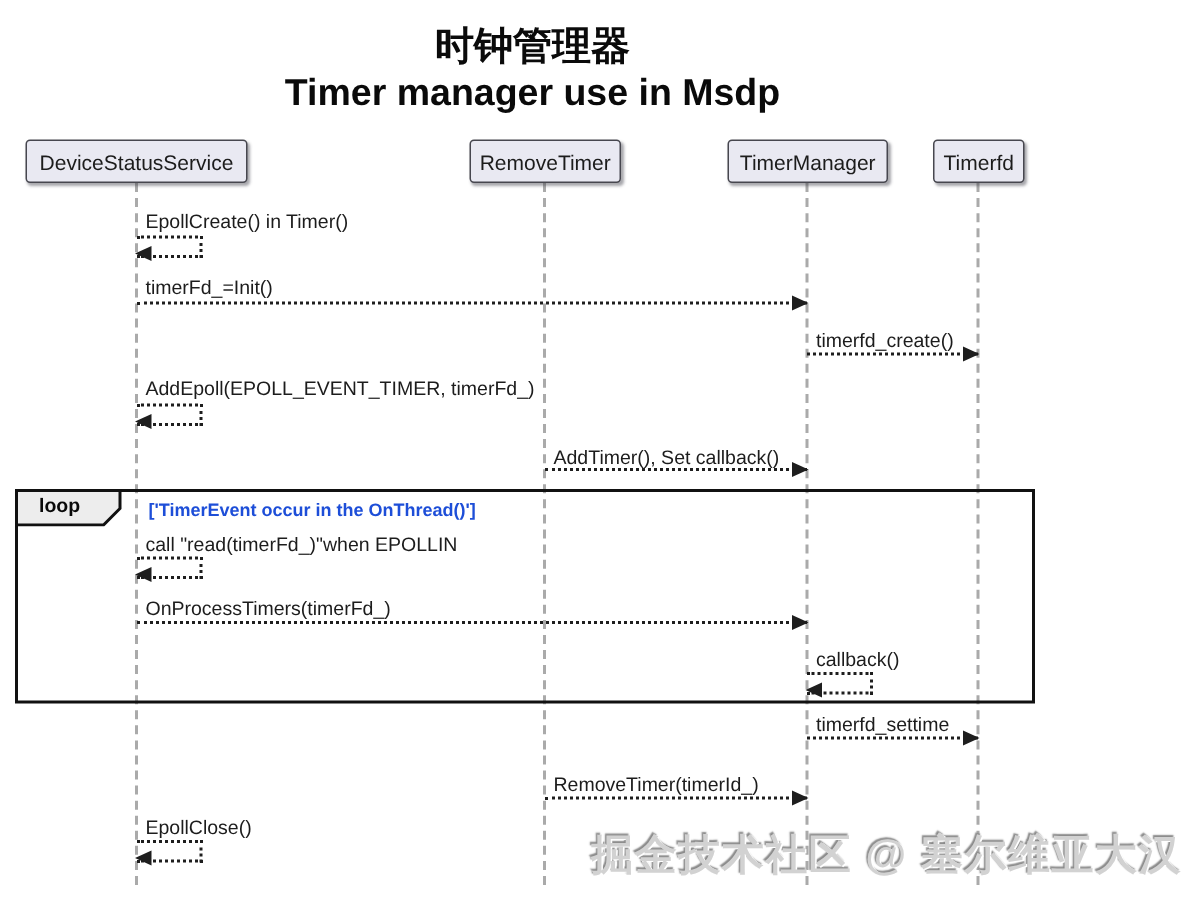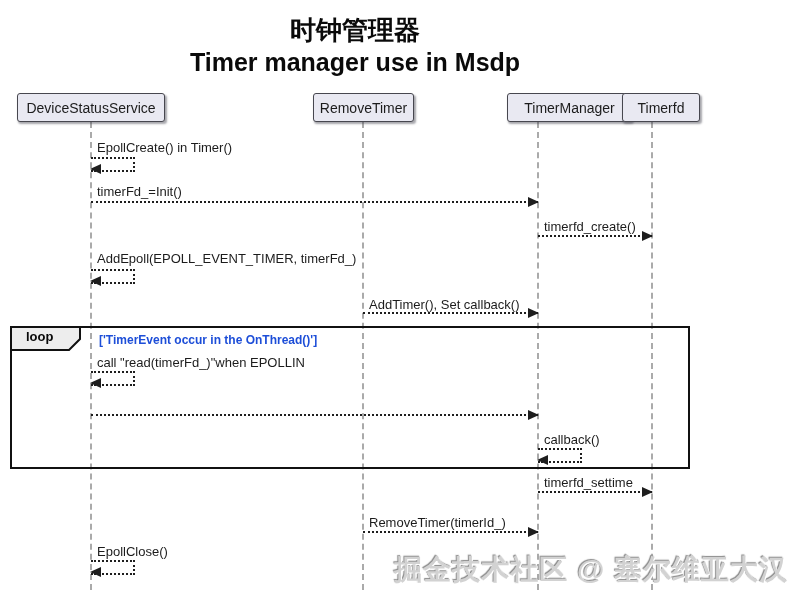--- a/index.html
+++ b/index.html
@@ -91,22 +91,22 @@
     <div class="title-en">Timer manager use in Msdp</div>
   </div>
 
   <div class="lifeline" style="left:90px"></div>
   <div class="lifeline" style="left:362px"></div>
   <div class="lifeline" style="left:537px"></div>
   <div class="lifeline" style="left:651px"></div>
 
   <div class="participant" style="left:17px;  width:148px">DeviceStatusService</div>
   <div class="participant" style="left:313px; width:101px">RemoveTimer</div>
-  <div class="participant" style="left:507px; width:125px">TimerManager</div>
-  <div class="participant" style="left:622px; width:78px">Timerfd</div>
+  <div class="participant" style="left:485px; width:107px">TimerManager</div>
+  <div class="participant" style="left:622px; width:61px">Timerfd</div>
 
   <div class="msg-label" style="left:97px; top:140px">EpollCreate() in Timer()</div>
   <div class="self-loop" style="left:91px; top:157px"></div>
 
   <div class="msg-label" style="left:97px; top:184px">timerFd_=Init()</div>
   <div class="h-arrow" style="left:91px; top:201px; width:447px"></div>
 
   <div class="msg-label" style="left:544px; top:219px">timerfd_create()</div>
   <div class="h-arrow" style="left:538px; top:235px; width:114px"></div>
 
@@ -120,20 +120,21 @@
     <svg class="loop-tab" width="72" height="25" viewBox="0 0 72 25">
       <path d="M1,1 H70 V13 L59,24 H1 Z" fill="#EDEDED" stroke="#111111" stroke-width="2"></path>
     </svg>
     <span class="loop-keyword">loop</span>
     <span class="loop-condition">['TimerEvent occur in the OnThread()']</span>
   </div>
 
   <div class="msg-label" style="left:97px; top:355px">call "read(timerFd_)"when EPOLLIN</div>
   <div class="self-loop" style="left:91px; top:371px"></div>
 
+  <div class="msg-label" style="left:97px; top:398px">OnProcessTimers(timerFd_)</div>
   <div class="h-arrow" style="left:91px; top:414px; width:447px"></div>
 
   <div class="msg-label" style="left:544px; top:432px">callback()</div>
   <div class="self-loop" style="left:538px; top:448px"></div>
 
   <div class="msg-label" style="left:544px; top:475px">timerfd_settime</div>
   <div class="h-arrow" style="left:538px; top:491px; width:114px"></div>
 
   <div class="msg-label" style="left:369px; top:515px">RemoveTimer(timerId_)</div>
   <div class="h-arrow" style="left:363px; top:531px; width:175px"></div>

